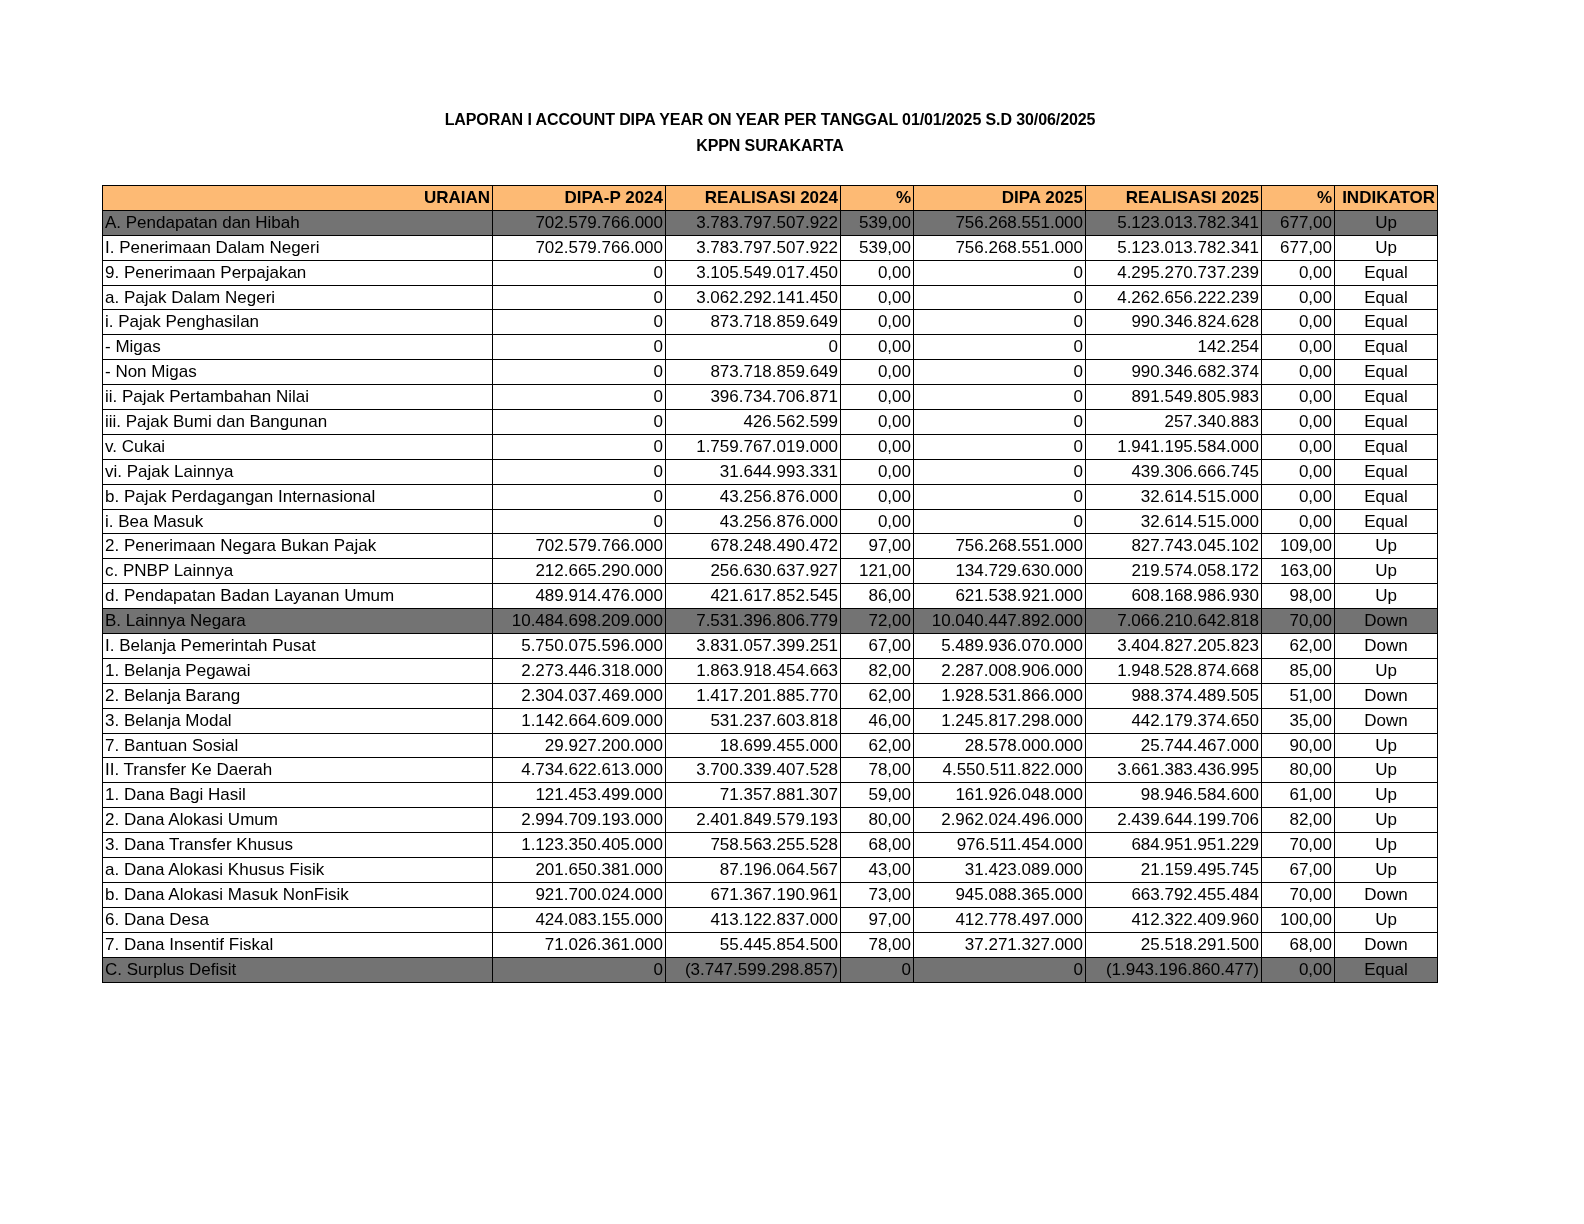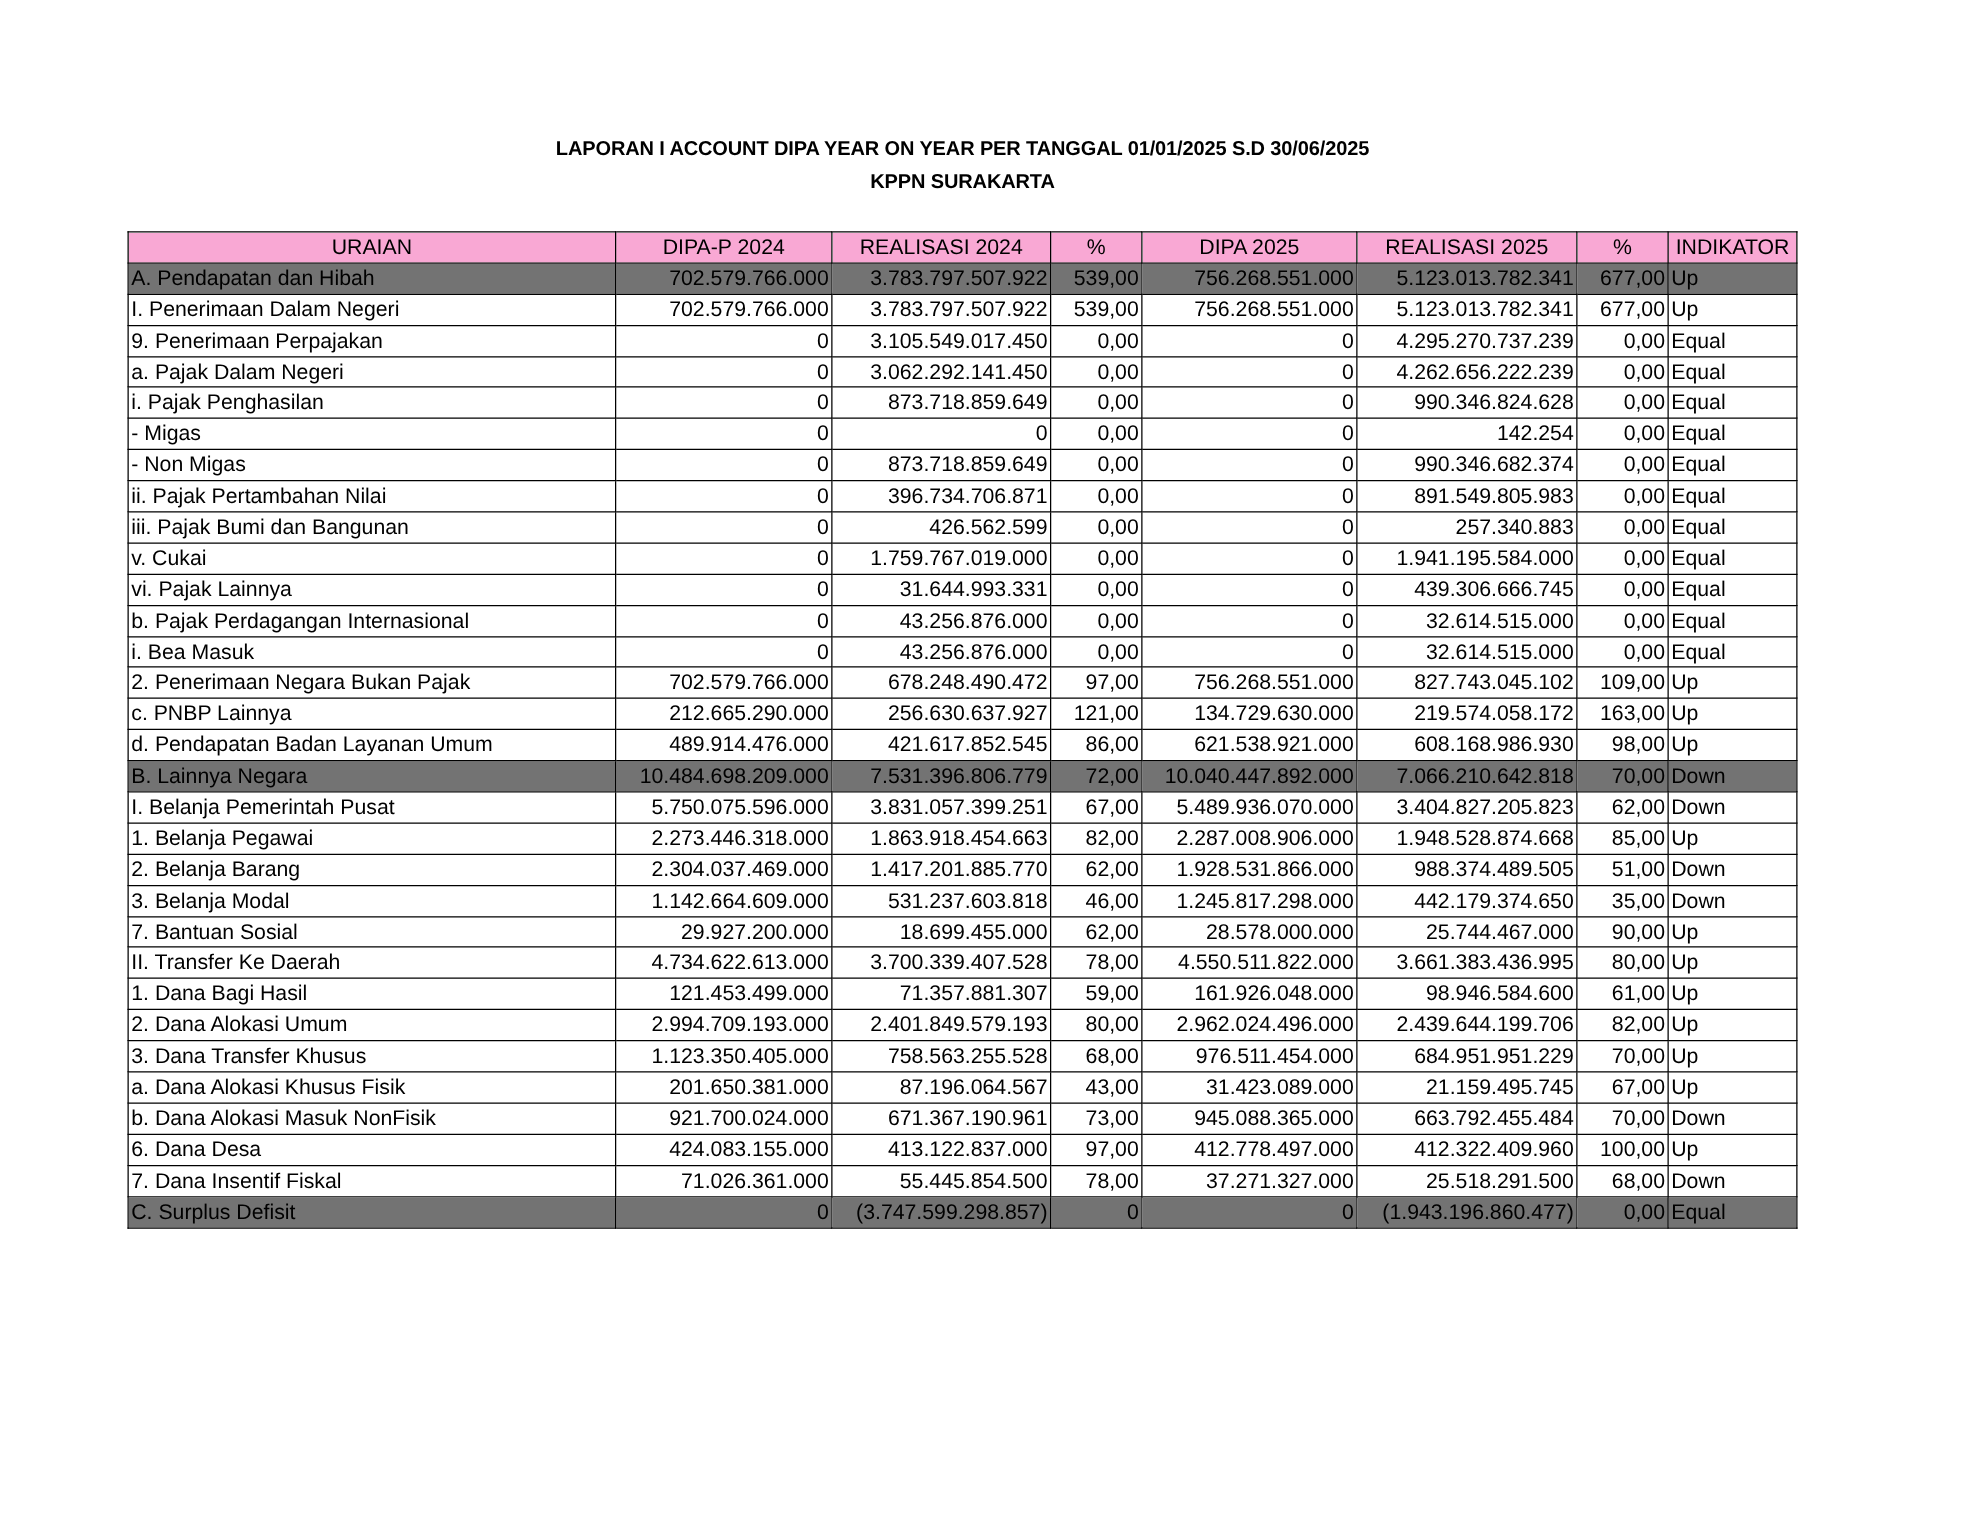--- a/index.html
+++ b/index.html
@@ -6,23 +6,23 @@
   body { width: 1584px; height: 1224px; position: relative; overflow: hidden;
          font-family: "Liberation Sans", "DejaVu Sans", sans-serif; color: #000; }
   .title { position: absolute; left: 0; width: 1540px; text-align: center;
            font-weight: bold; font-size: 16px; letter-spacing: -0.1px; }
   #title1 { top: 111px; }
   #title2 { top: 137px; }
   table.report { position: absolute; left: 102px; top: 185px; border-collapse: collapse;
                  table-layout: fixed; font-size: 17px; }
   table.report td, table.report th { border: 1.5px solid #000; height: 23.9px; padding: 0 2px;
                  white-space: nowrap; overflow: hidden; line-height: 22px; }
-  table.report th { background: #f9a8d4; font-weight: normal; text-align: center; font-size: 17px; }
+  table.report th { background: #fdba74; font-weight: bold; text-align: right; font-size: 17px; }
   table.report td.num { text-align: right; }
-  table.report td.ind { text-align: left; }
+  table.report td.ind { text-align: center; }
   table.report td.label { text-align: left; }
   tr.highlight td { background: #737373; }
 </style>
 </head>
 <body>
 
 <div class="title" id="title1">LAPORAN I ACCOUNT DIPA YEAR ON YEAR PER TANGGAL 01/01/2025 S.D 30/06/2025</div>
 <div class="title" id="title2">KPPN SURAKARTA</div>
 
 <table class="report">

